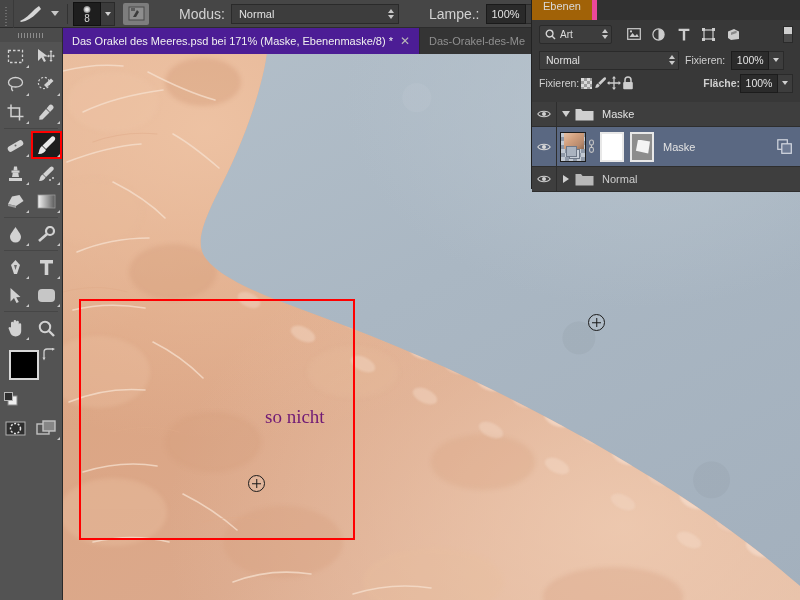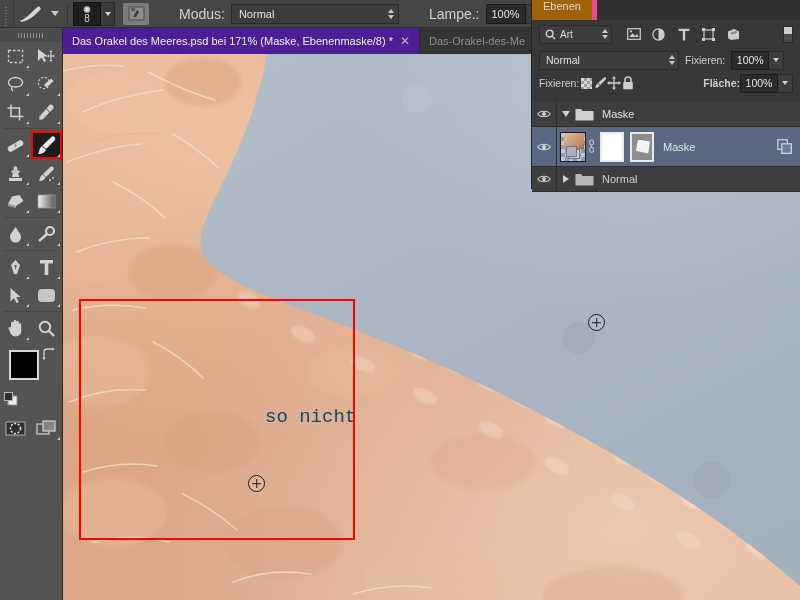--- a/index.html
+++ b/index.html
@@ -192,22 +192,22 @@
   .skin svg { display: block; }
 
   
   .anno-box {
     position: absolute; left: 16px; top: 245px;
     width: 276px; height: 241px;
     border: 2px solid #ff0000;
   }
   .anno-text {
     position: absolute; left: 184px; top: 105px;
-    font-size: 19px; color: #0c4a6e;
-    font-family: Liberation Mono, monospace;
+    font-size: 19px; color: #701a75;
+    font-family: Liberation Serif, serif;
     white-space: nowrap;
   }
   
   .xhair {
     position: absolute; width: 17px; height: 17px;
     border: 1.5px solid #1a1a1a; border-radius: 50%;
     background: rgba(255,255,255,0.10);
   }
   .xhair::before, .xhair::after {
     content: ""; position: absolute; background: #1a1a1a;

